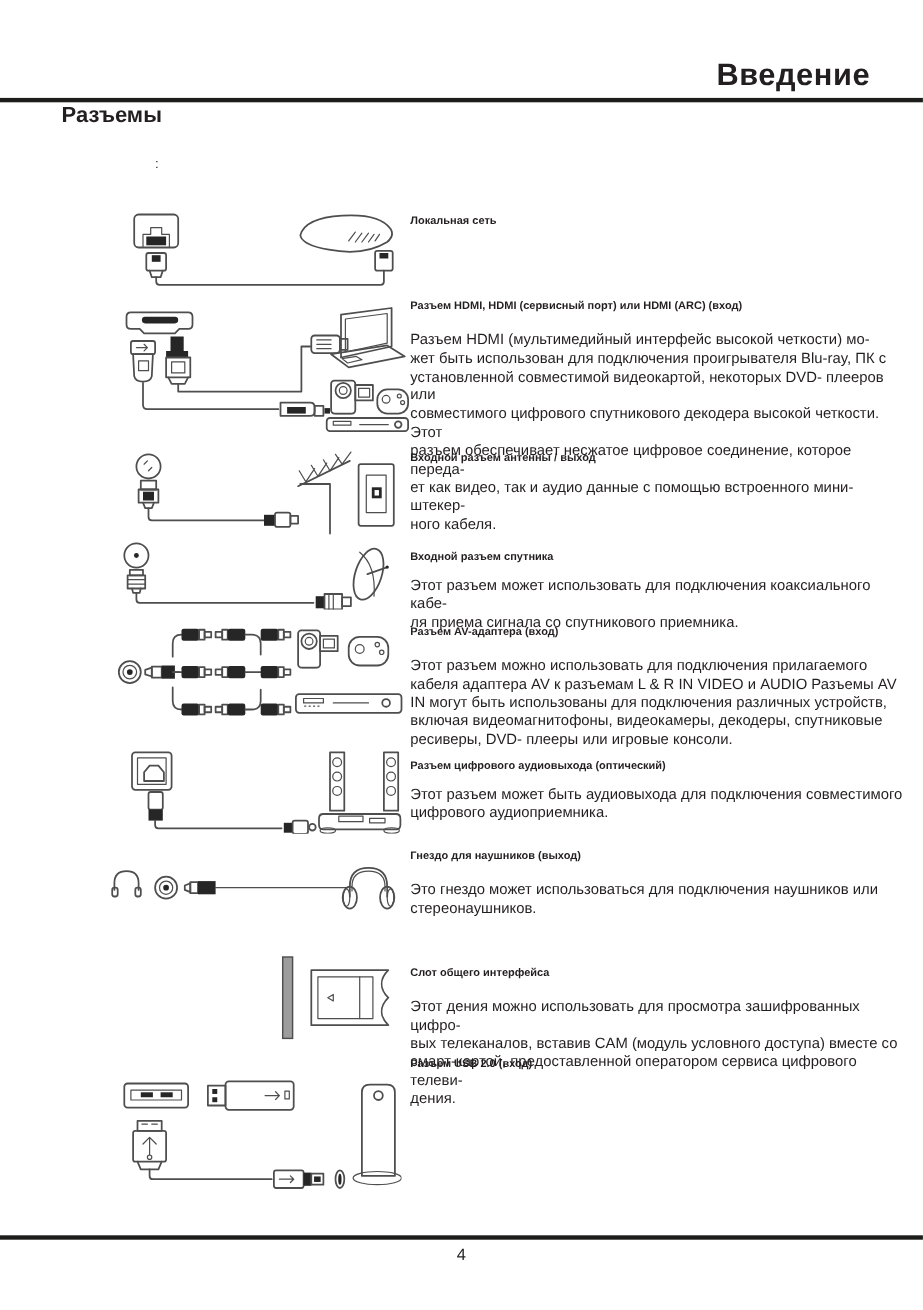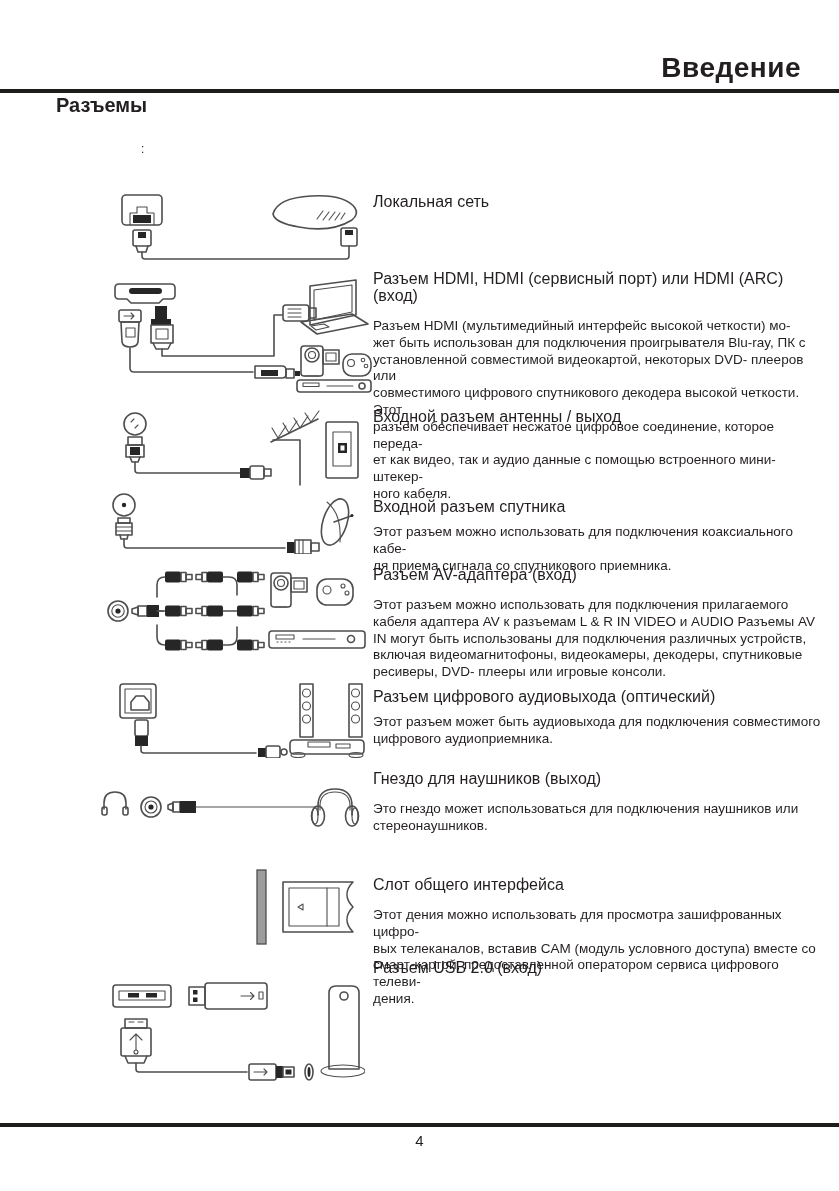--- a/index.html
+++ b/index.html
@@ -3,26 +3,26 @@
 <meta charset="utf-8">
 <style>
   html,body{margin:0;padding:0;background:#ffffff;}
   .page{
     position:relative;width:839px;height:1191px;background:#ffffff;
     font-family:"Liberation Sans", sans-serif;color:#231f20;overflow:hidden;
   }
   .hrule{position:absolute;left:0;width:839px;height:4px;background:#1d1d1b;}
   .hrule.top{top:89px;}
   .hrule.bottom{top:1123px;}
-  .header-title{position:absolute;top:52px;right:38px;font-size:28px;font-weight:bold;letter-spacing:.5px;}
+  .header-title{position:absolute;top:52px;right:48px;font-size:28px;font-weight:bold;letter-spacing:.5px;}
   .section-heading{position:absolute;top:94px;left:56px;font-size:20px;font-weight:bold;}
   .colon{position:absolute;top:142px;left:141px;font-size:12px;}
   .row{position:absolute;left:0;width:839px;}
   .row .text{position:absolute;left:373px;top:0;width:452px;}
-  .sec-title{font-size:16px;font-weight:normal;line-height:17px;}
+  .sec-title{font-size:10px;font-weight:bold;line-height:17px;}
   .sec-body{font-size:13.5px;line-height:16.8px;white-space:pre-line;margin-top:14px;}
   .row.gap .sec-body{margin-top:9px;}
   .fig{position:absolute;}
   .footer-num{position:absolute;top:1132px;left:0;width:839px;text-align:center;font-size:15px;}
   
   .ln{fill:none;stroke:#4e4e4e;stroke-width:1.6;stroke-linecap:round;stroke-linejoin:round;}
   .tn{fill:none;stroke:#4e4e4e;stroke-width:1.1;stroke-linecap:round;stroke-linejoin:round;}
   .fl{fill:#262626;stroke:none;}
   .gr{fill:#9d9d9d;stroke:#4e4e4e;stroke-width:1.3;}
 </style>
@@ -154,21 +154,21 @@
         <path class="tn" d="M201 48 v14 M205 48 v14"></path>
         <rect x="213" y="51" width="8" height="8" class="ln"></rect>
         <ellipse cx="237" cy="30" rx="12" ry="24" class="ln" transform="rotate(18 237 30)"></ellipse>
         <path class="tn" d="M229 10 q15 12 13 40"></path>
         <path class="ln" d="M236 30 l17 -6"></path>
         <circle cx="254" cy="23.5" r="1.5" class="fl"></circle>
       </svg>
     </div>
     <div class="text">
       <div class="sec-title">Входной разъем спутника</div>
-      <div class="sec-body">Этот разъем можно использовать для подключения коаксиального кабе-
+      <div class="sec-body">Этот разъем может использовать для подключения коаксиального кабе-
 ля приема сигнала со спутникового приемника.</div>
     </div>
   </div>
 
   <div class="row" style="top:566px">
     <div class="fig" style="left:103px;top:3px">
       <svg width="264" height="95" viewBox="0 0 264 95">
         <circle cx="15" cy="42" r="10" class="ln"></circle>
         <circle cx="15" cy="42" r="6.2" class="tn"></circle>
         <circle cx="15" cy="42" r="2.6" class="fl"></circle>

